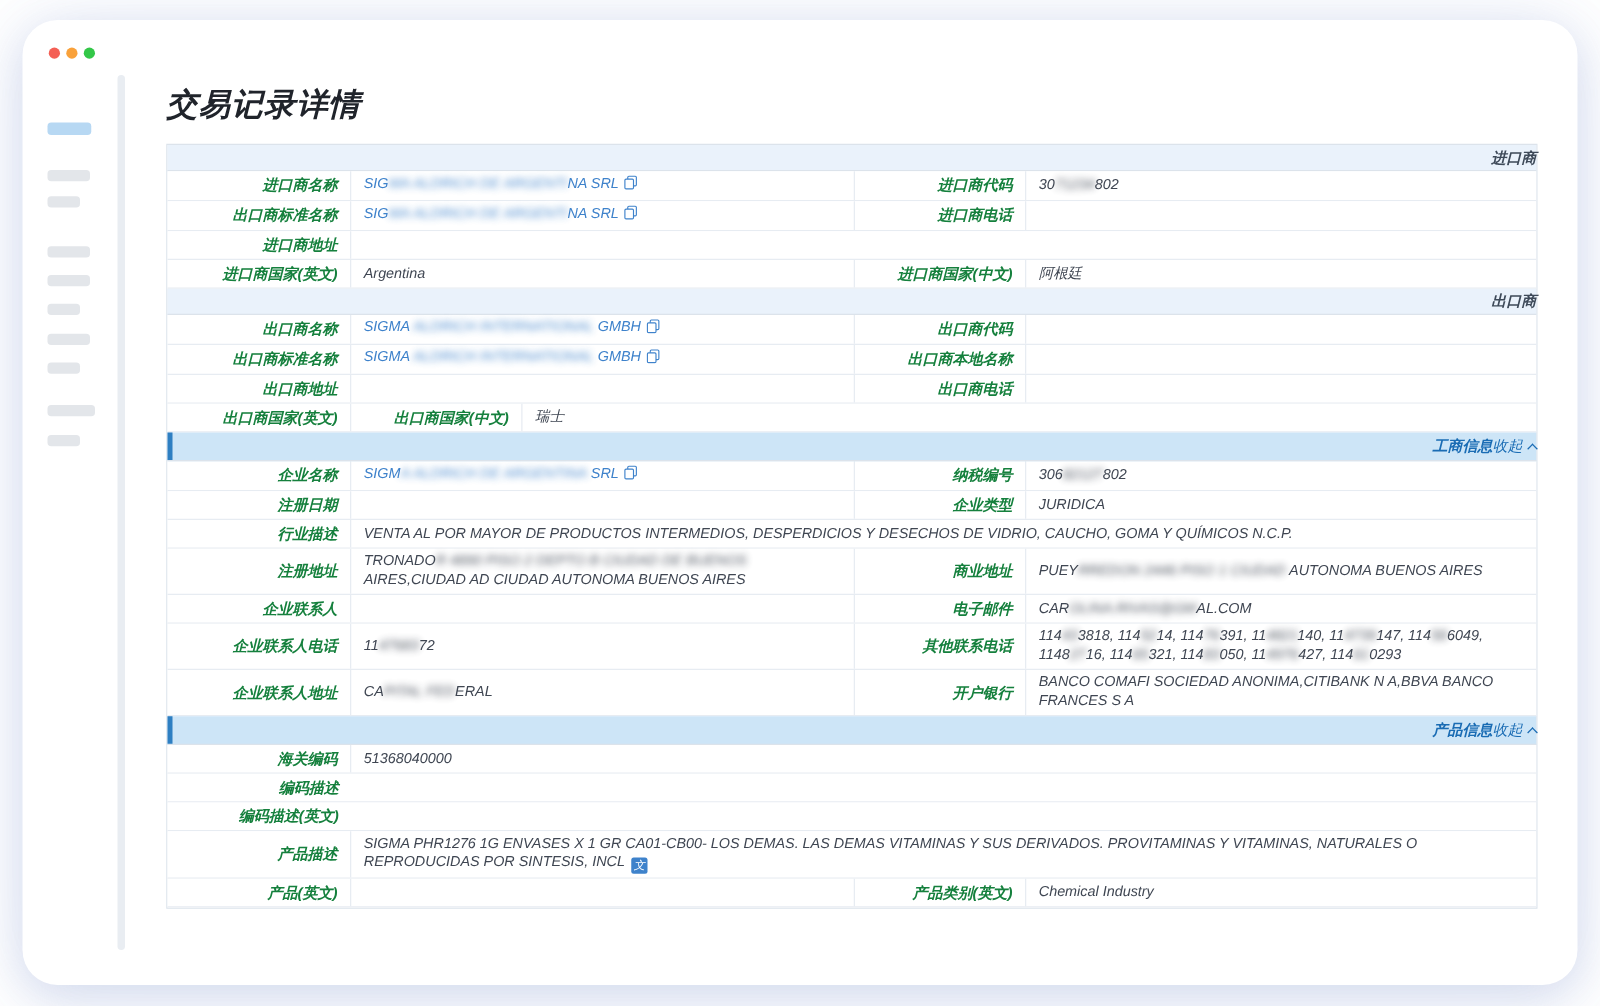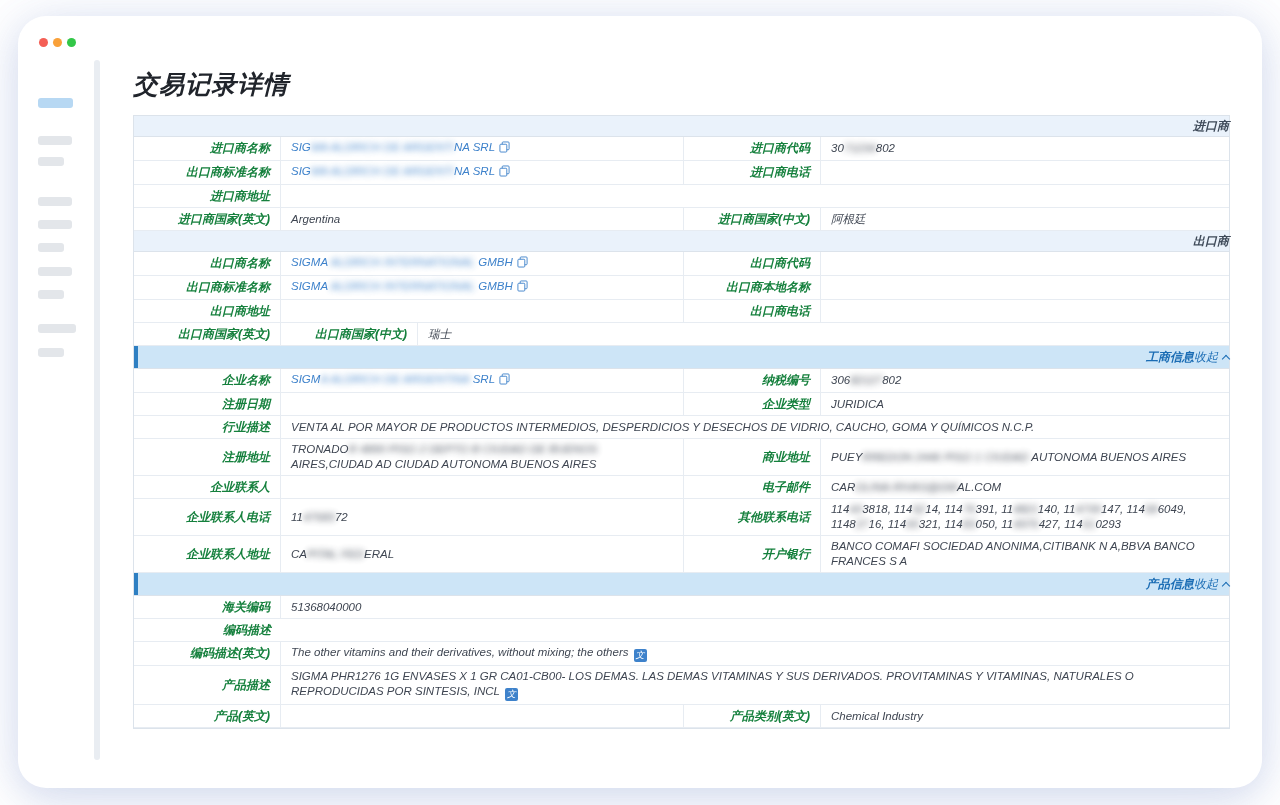--- a/index.html
+++ b/index.html
@@ -275,23 +275,20 @@
           <div class="cell label c-l1">海关编码</div>
           <div class="cell value c-vf">
             <div class="vwrap"><span class="seg">51368040000</span></div>
           </div>
         </div>
         <div class="trow">
           <div class="cell label c-l1">编码描述</div>
         </div>
         <div class="trow">
           <div class="cell label c-l1">编码描述(英文)</div>
-          <div class="cell value c-vf">
-            <div class="vwrap"><span class="seg">The other vitamins and their derivatives, without mixing; the others</span><span class="ticon">文</span></div>
-          </div>
         </div>
         <div class="trow">
           <div class="cell label c-l1">产品描述</div>
           <div class="cell value c-vf">
             <div class="vwrap"><span class="seg">SIGMA PHR1276 1G ENVASES X 1 GR CA01-CB00- LOS DEMAS. LAS DEMAS VITAMINAS Y SUS DERIVADOS. PROVITAMINAS Y VITAMINAS, NATURALES O REPRODUCIDAS POR SINTESIS, INCL</span><span class="ticon">文</span></div>
           </div>
         </div>
         <div class="trow">
           <div class="cell label c-l1">产品(英文)</div>
           <div class="cell value c-v1">

